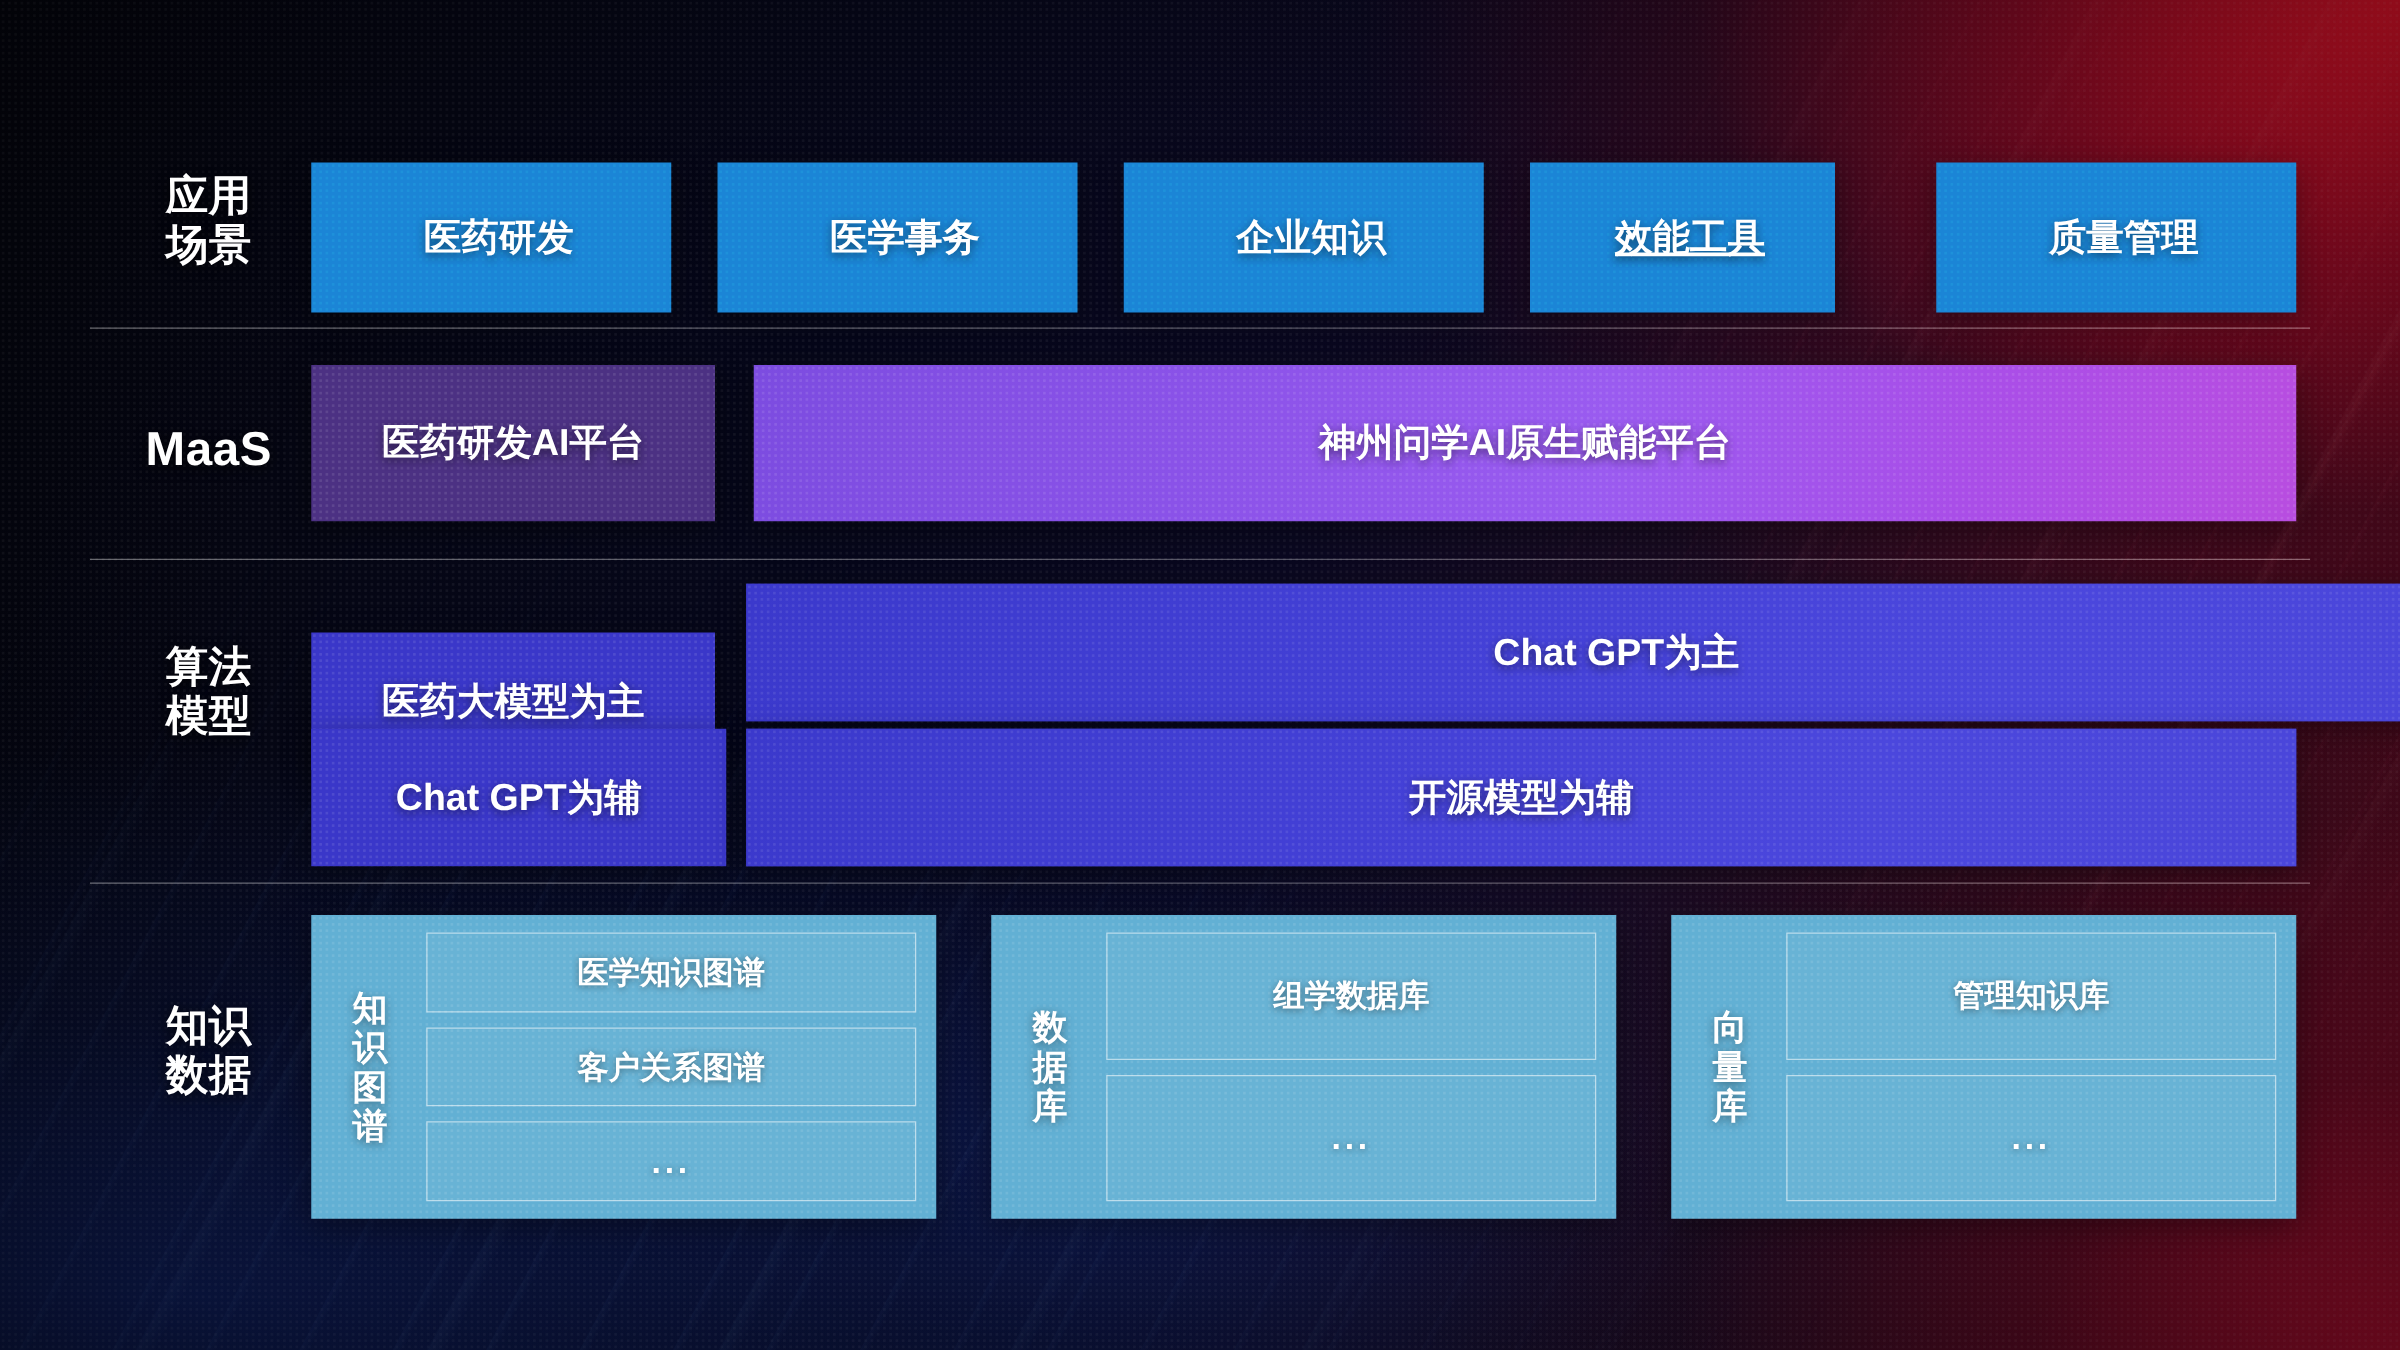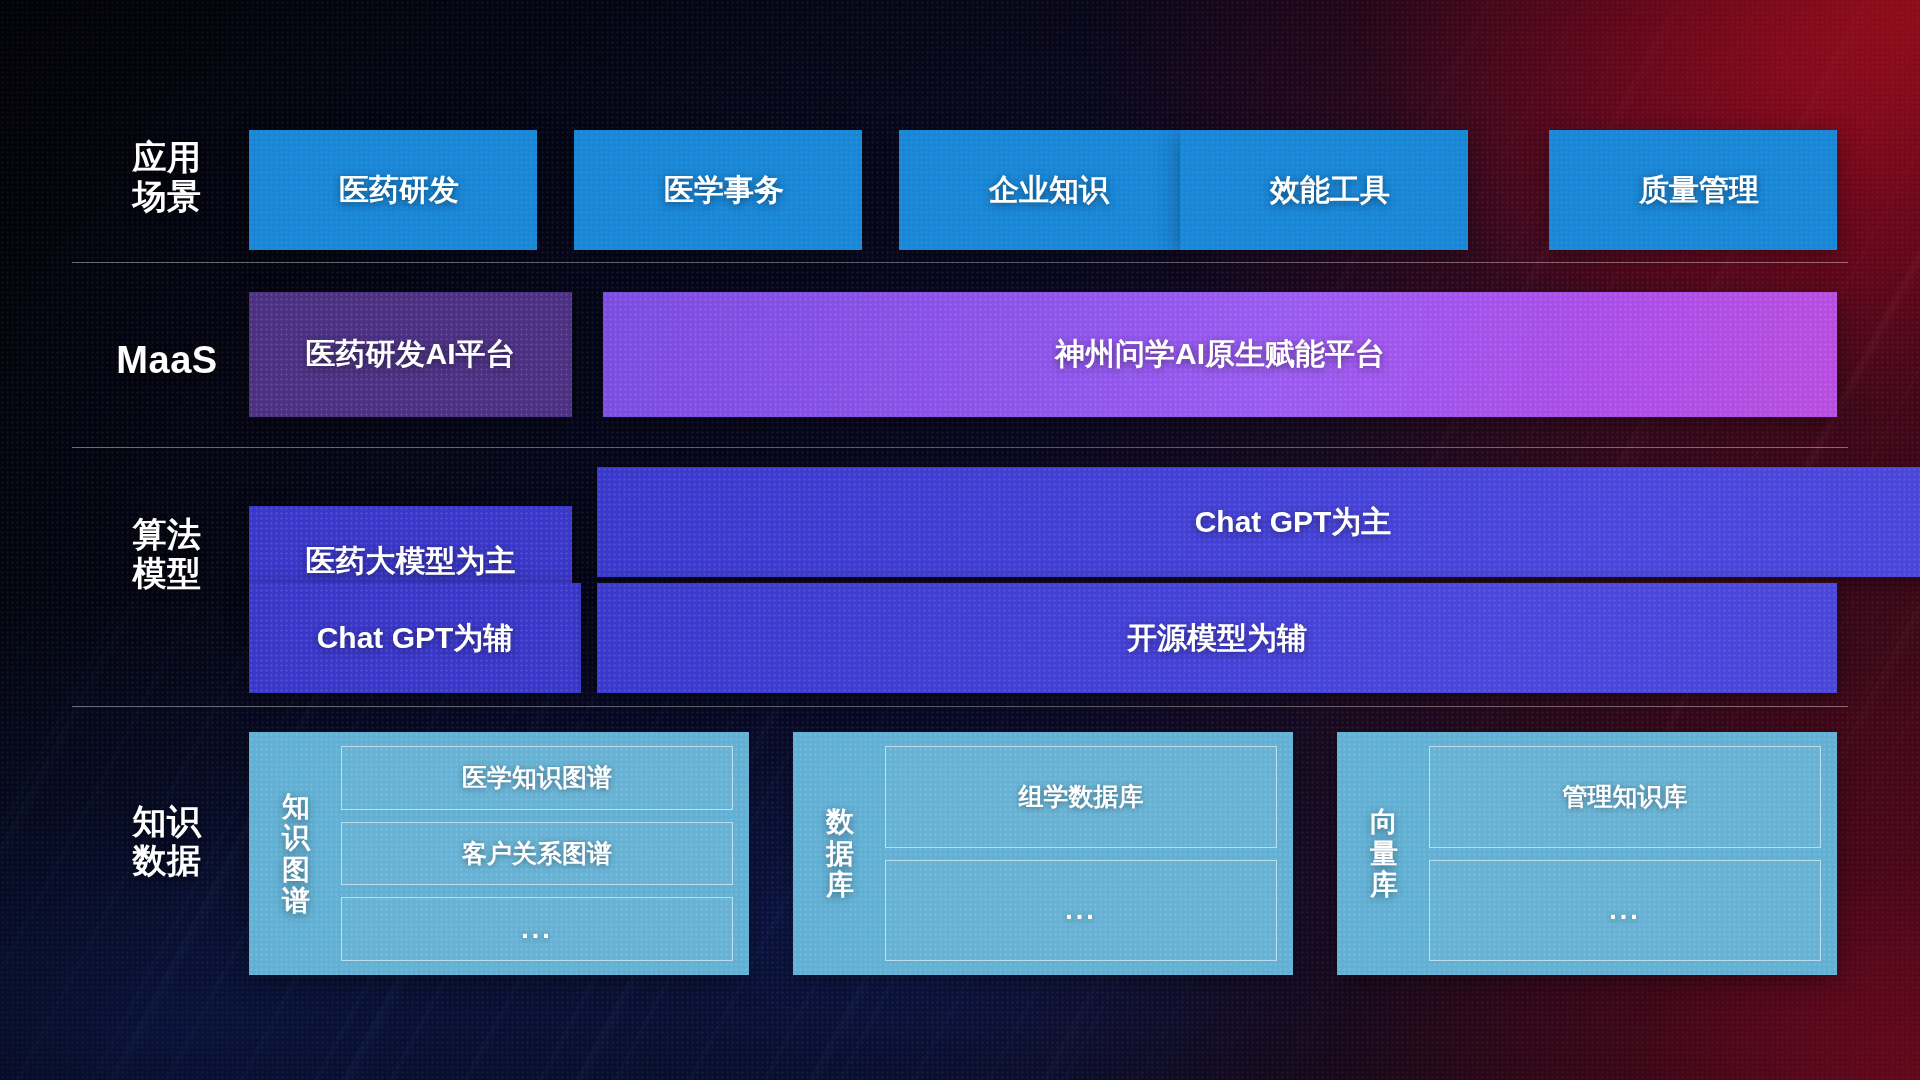--- a/index.html
+++ b/index.html
@@ -154,21 +154,21 @@
 
     <div class="chip app" style="left:249px;width:288px;">
       <span>医药研发</span>
     </div>
     <div class="chip app" style="left:574px;width:288px;">
       <span>医学事务</span>
     </div>
     <div class="chip app" style="left:899px;width:288px;text-align:center;">
       <span>企业知识</span>
     </div>
-    <div class="chip app" style="left:1180px;width:288px;">
+    <div class="chip app" style="left:1224px;width:244px;text-decoration:underline;">
       <span>效能工具</span>
     </div>
     <div class="chip app" style="left:1549px;width:288px;">
       <span>质量管理</span>
     </div>
   </div>
 
   <div class="divider" style="top:262px;"></div>
 
   <div class="row">

